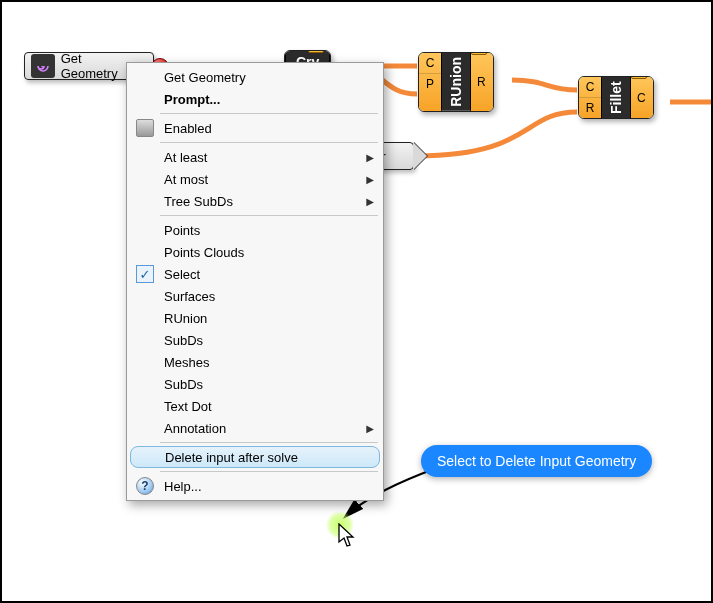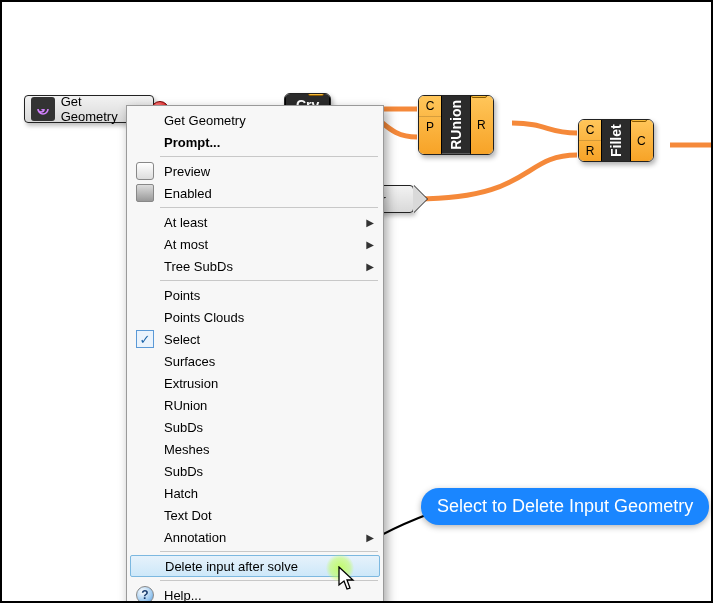--- a/index.html
+++ b/index.html
@@ -10,21 +10,20 @@
     background: #fff;
     position: relative;
     width: 713px;
     height: 603px;
     overflow: hidden;
     border: 2px solid #000;
   }
   .canvas {
     position: absolute;
     inset: 0;
-    margin-top: 43px;
   }
 
   
   .node-plain {
     position: absolute;
     height: 28px;
     display: flex;
     align-items: center;
     background: linear-gradient(#f2f2f2, #d9d9d9);
     border: 1px solid #222;
@@ -123,21 +122,21 @@
     display:flex;
     align-items:center;
     height:22px;
     padding:0 6px 0 2px;
     position:relative;
     color:#000;
   }
   .ctx .row.hl {
     background: linear-gradient(#e6f2fb, #cde8f9);
     border:1px solid #7cb8e0;
-    border-radius:2px;
+    border-radius:8px;
   }
   .ctx .iconcol {
     width:26px; height:22px;
     display:flex; align-items:center; justify-content:center;
     margin-right:6px;
     flex-shrink:0;
   }
   .ctx .sep {
     height:1px;
     background:#c8c8c8;
@@ -170,21 +169,21 @@
   }
 
   
   .callout {
     position:absolute;
     left:419px; top:443px;
     background:#1a86ff;
     color:#fff;
     padding:8px 16px;
     border-radius:18px;
-    font-size:18px;
+    font-size:14px;
     box-shadow:0 2px 6px rgba(0,0,0,.3);
     white-space:nowrap;
   }
 
   
   .cursor {
     position:absolute;
     left:338px; top:523px;
     pointer-events:none;
   }
@@ -280,26 +279,20 @@
       <span>Get Geometry</span>
     </div>
     <div class="row">
       <div class="iconcol"></div>
       <span class="bold">Prompt...</span>
     </div>
     <div class="sep"></div>
 
     <div class="row">
       <div class="iconcol">
-          <div class="mini-ico"></div>
-        </div>
-      <span>Preview</span>
-    </div>
-    <div class="row">
-      <div class="iconcol">
           <div class="mini-ico" style="border-radius:2px;background:linear-gradient(#ddd,#999)"></div>
         </div>
       <span>Enabled</span>
     </div>
     <div class="sep"></div>
 
     <div class="row">
       <div class="iconcol"></div>
       <span>At least</span>
       <span class="arrow">▶</span>
@@ -329,41 +322,33 @@
           <div class="chk">✓</div>
         </div>
       <span>Select</span>
     </div>
     <div class="row">
       <div class="iconcol"></div>
       <span>Surfaces</span>
     </div>
     <div class="row">
       <div class="iconcol"></div>
-      <span>Extrusion</span>
-    </div>
-    <div class="row">
-      <div class="iconcol"></div>
       <span>RUnion</span>
     </div>
     <div class="row">
       <div class="iconcol"></div>
       <span>SubDs</span>
     </div>
     <div class="row">
       <div class="iconcol"></div>
       <span>Meshes</span>
     </div>
     <div class="row">
       <div class="iconcol"></div>
       <span>SubDs</span>
-    </div>
-    <div class="row">
-      <div class="iconcol"></div>
-      <span>Hatch</span>
     </div>
     <div class="row">
       <div class="iconcol"></div>
       <span>Text Dot</span>
     </div>
     <div class="row">
       <div class="iconcol"></div>
       <span>Annotation</span>
       <span class="arrow">▶</span>
     </div>

